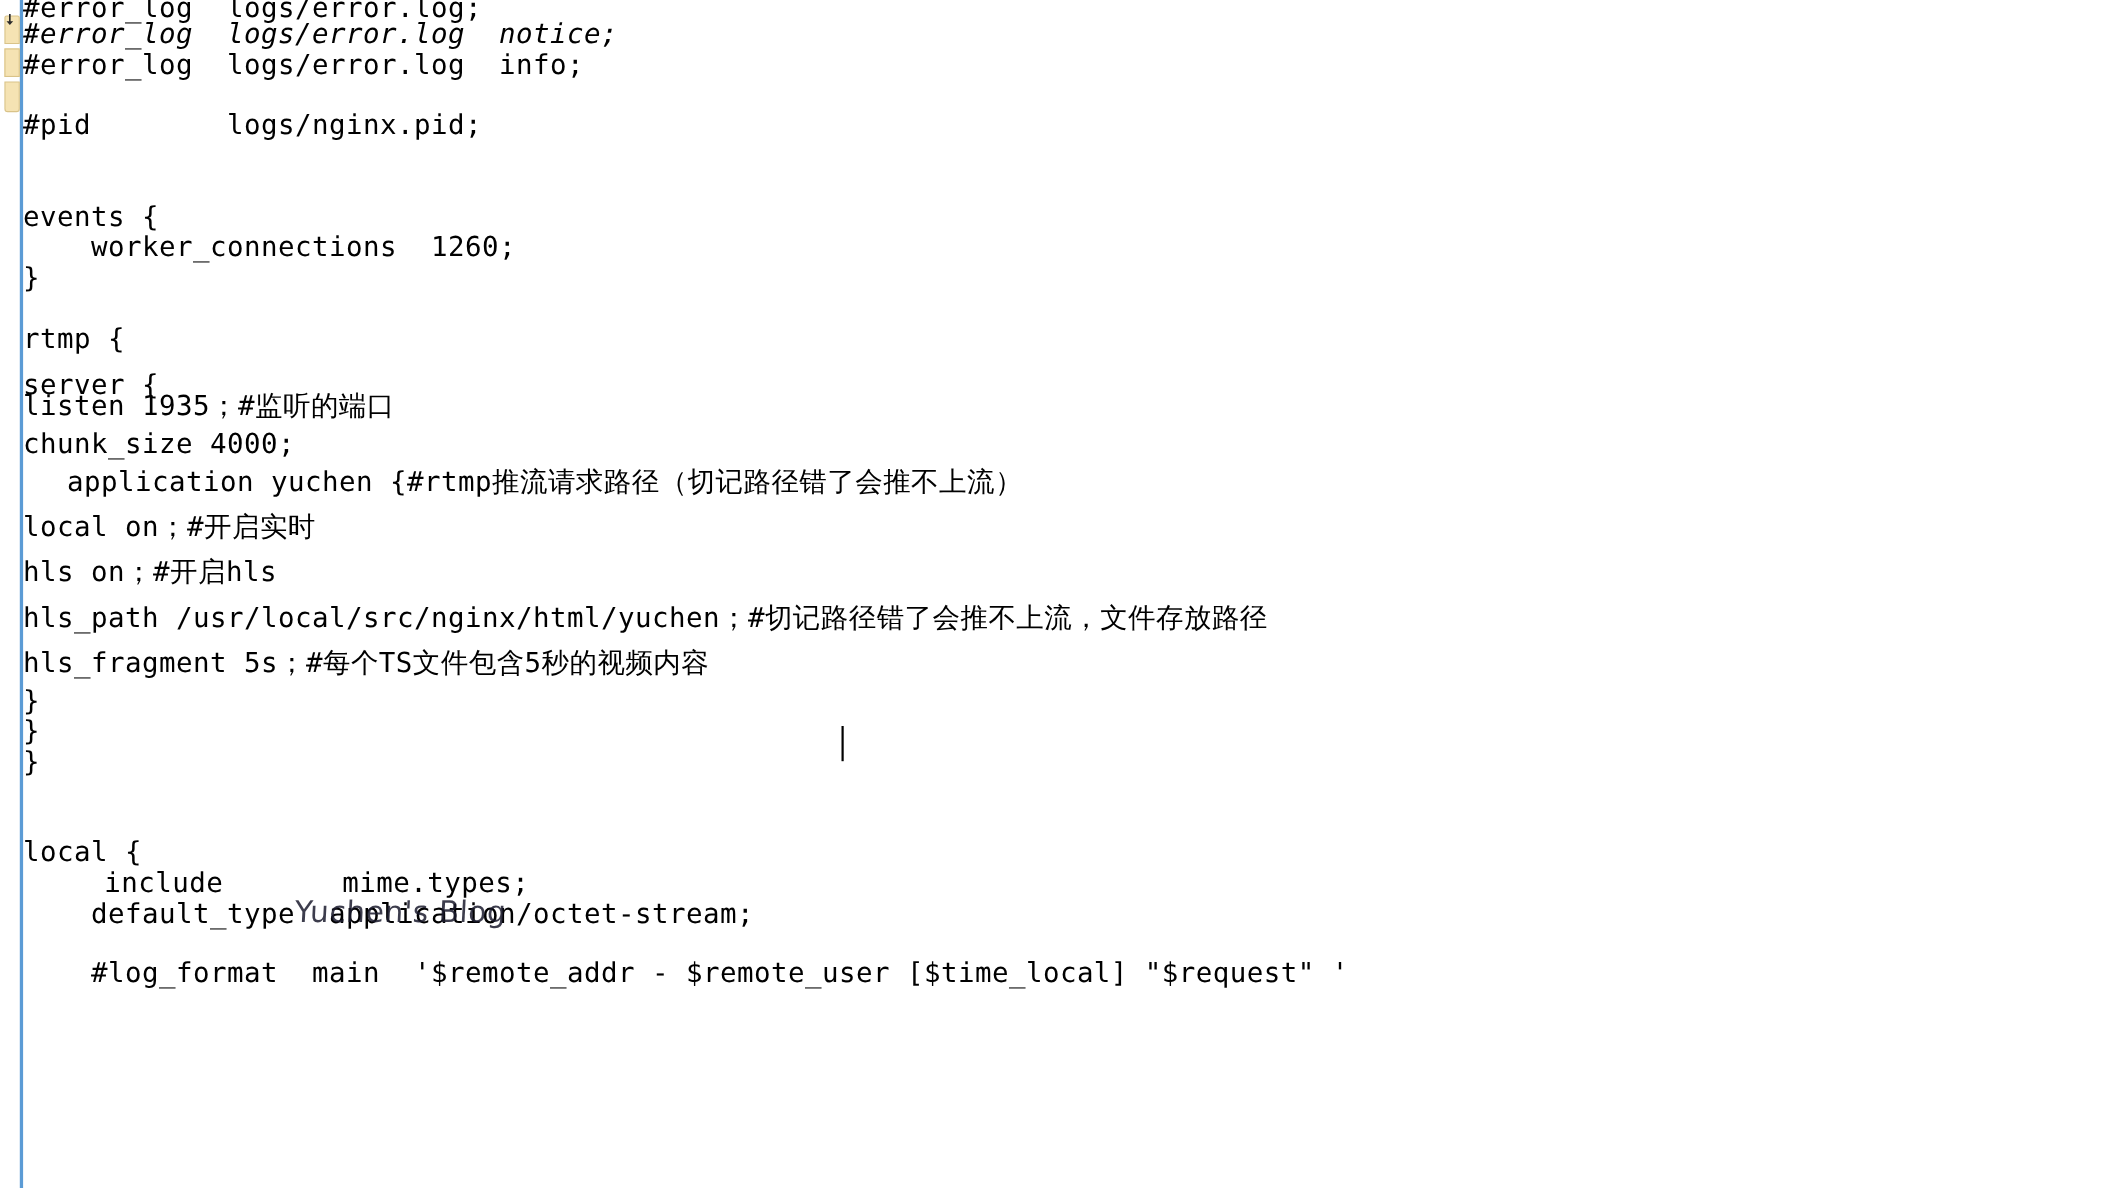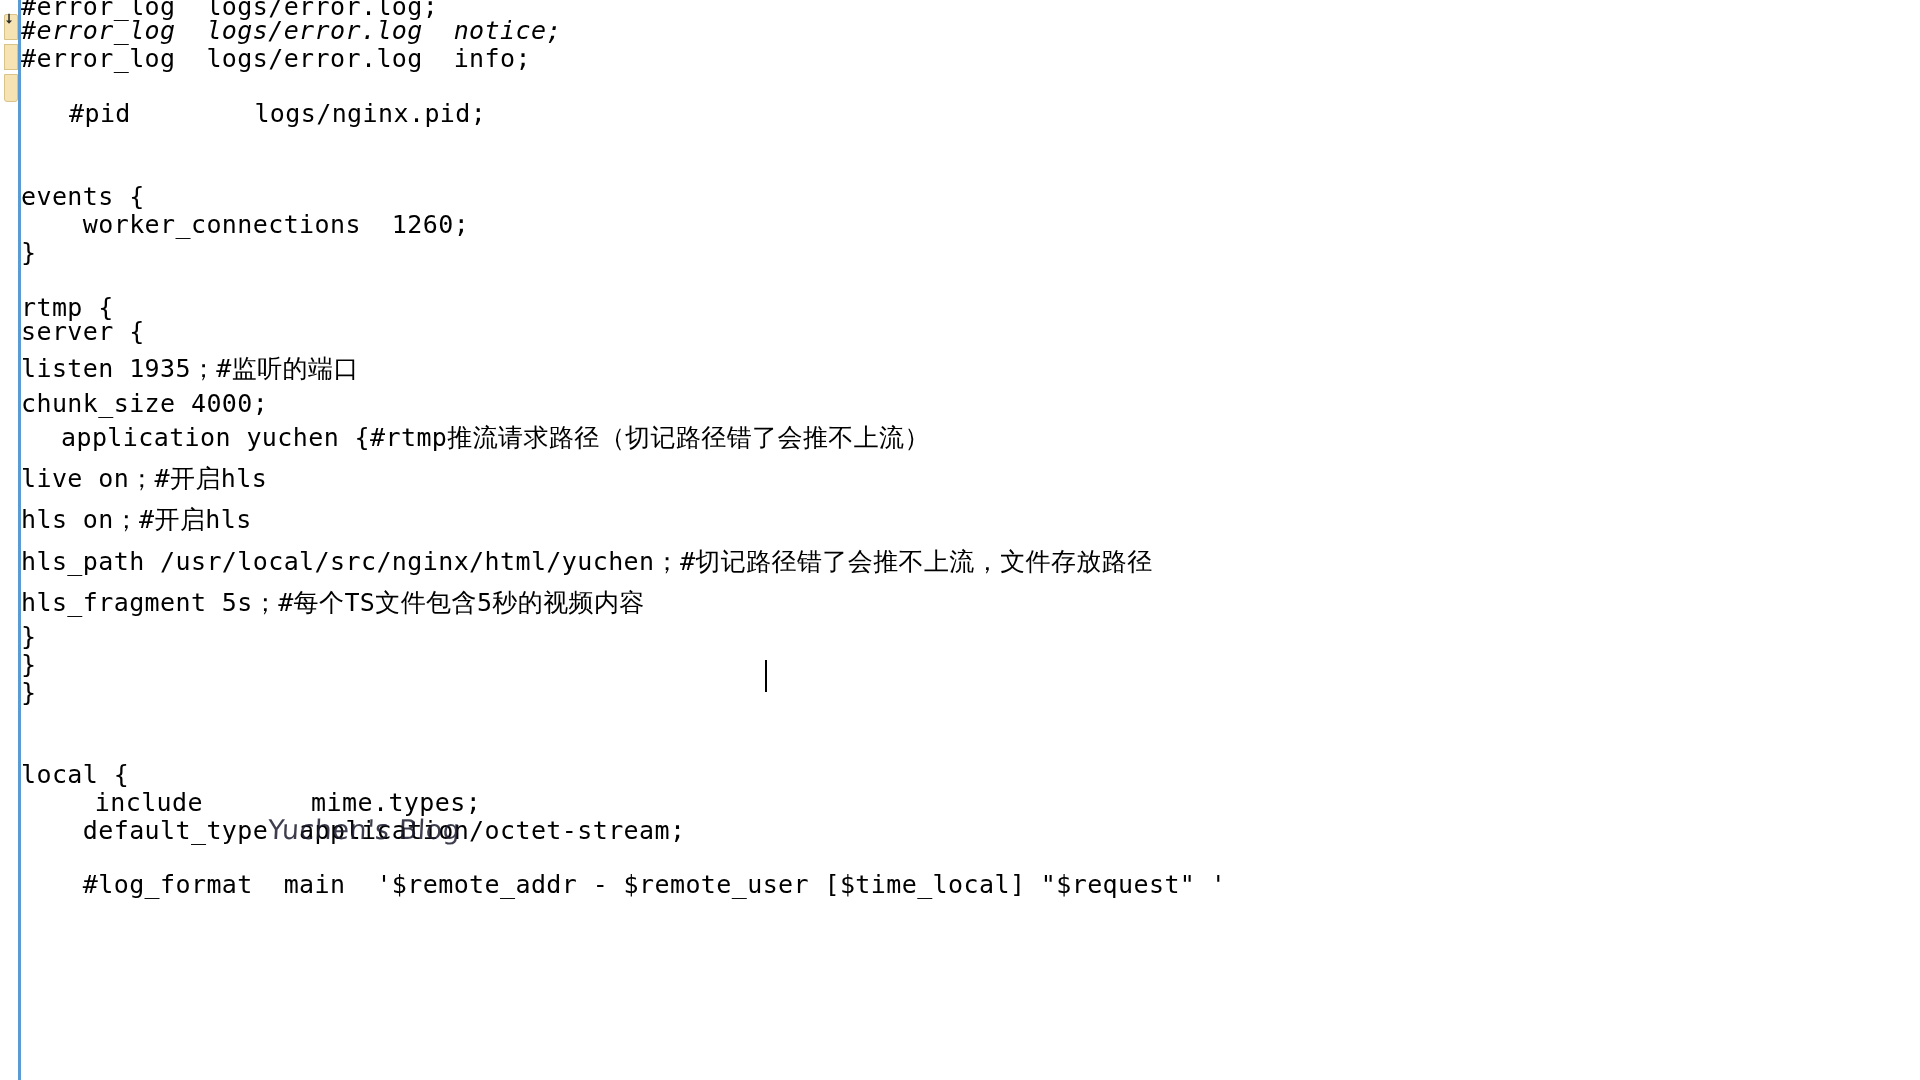--- a/index.html
+++ b/index.html
@@ -120,33 +120,33 @@
         <div class="fold-marker tail" style="top: 74px; height: 28px; background: rgb(245, 227, 179); border-color: rgb(217, 195, 137);"></div>
       </div>
   </div>
 
   <div id="code-surface">
     <div id="code-lines">
         <div class="code-line" style="top: -10px;">#error_log  logs/error.log;</div>
         <div class="code-line" style="top: 14px; font-style: italic;">#error_log  logs/error.log  notice;</div>
         <div class="code-line" style="top: 42px;">#error_log  logs/error.log  info;</div>
         <div class="code-line" style="top: 70px;"></div>
-        <div class="code-line" style="top: 97px; padding-left: 48px;">#pid        logs/nginx.pid;</div>
+        <div class="code-line" style="top: 97px;">#pid        logs/nginx.pid;</div>
         <div class="code-line" style="top: 125px;"></div>
         <div class="code-line" style="top: 153px;"></div>
         <div class="code-line" style="top: 180px;">events {</div>
         <div class="code-line" style="top: 208px;">    worker_connections  1260;</div>
         <div class="code-line" style="top: 236px;">}</div>
         <div class="code-line" style="top: 264px;"></div>
         <div class="code-line" style="top: 291px;">rtmp {</div>
-        <div class="code-line" style="top: 315px;">server {</div>
+        <div class="code-line" style="top: 333px;">server {</div>
         <div class="code-line" style="top: 352px;">listen 1935；#监听的端口</div>
         <div class="code-line" style="top: 387px;">chunk_size 4000;</div>
         <div class="code-line" style="top: 421px; padding-left: 40px;">application yuchen {#rtmp推流请求路径（切记路径错了会推不上流）</div>
-        <div class="code-line" style="top: 462px;">live on；#开启hls</div>
+        <div class="code-line" style="top: 462px;">local on；#开启实时</div>
         <div class="code-line" style="top: 503px; text-align: center;">hls on；#开启hls</div>
         <div class="code-line" style="top: 545px;">hls_path /usr/local/src/nginx/html/yuchen；#切记路径错了会推不上流，文件存放路径</div>
         <div class="code-line" style="top: 586px;">hls_fragment 5s；#每个TS文件包含5秒的视频内容</div>
         <div class="code-line" style="top: 620px;">}</div>
         <div class="code-line" style="top: 648px;">}</div>
         <div class="code-line" style="top: 676px;">}</div>
         <div class="code-line" style="top: 704px;"></div>
         <div class="code-line" style="top: 732px;"></div>
         <div class="code-line" style="top: 758px;">local {</div>
         <div class="code-line" style="top: 786px; margin-left: 12px;">    include       mime.types;</div>

